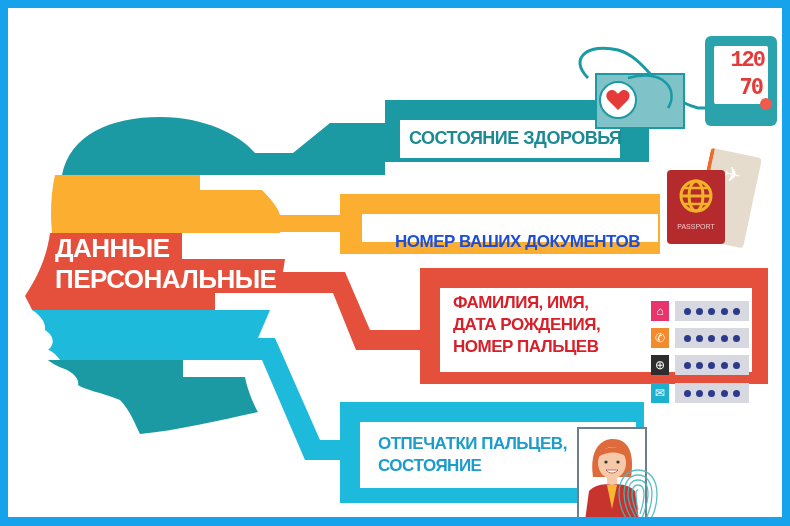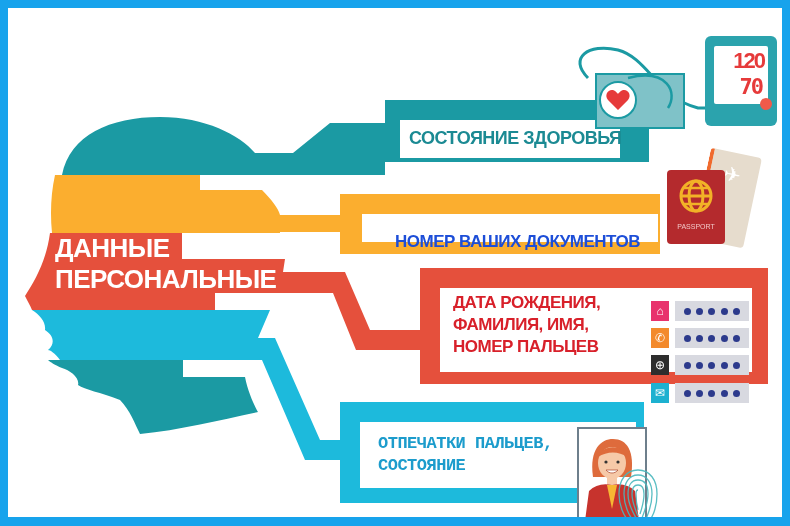--- a/index.html
+++ b/index.html
@@ -38,40 +38,40 @@
   <div class="abs" style="left:432px; top:280px; width:312px; height:84px; background:#fff;"></div>
   <div class="abs" style="left:352px; top:414px; width:276px; height:66px; background:#fff;"></div>
 
   <div class="lbl title-text" style="left:47px; top:208px;margin-top:48px;">ПЕРСОНАЛЬНЫЕ</div>
   <div class="lbl title-text" style="left:47px; top:225px;">ДАННЫЕ</div>
 
   <div class="lbl" style="left:401px; top:120px; font-size:18px; color:#1b8a93;text-align:center;">СОСТОЯНИЕ ЗДОРОВЬЯ</div>
   <div class="lbl" style="left:387px; top:224px; font-size:17px; color:#1d4ed8;">НОМЕР ВАШИХ ДОКУМЕНТОВ</div>
 
   <div class="abs" style="left:445px; top:284px; font-weight:bold; font-size:17px; line-height:22px; color:#d8202a; letter-spacing:-0.5px;">
+    <div>ФАМИЛИЯ, ИМЯ,</div>
     <div>ДАТА РОЖДЕНИЯ,</div>
-    <div>ФАМИЛИЯ, ИМЯ,</div>
     <div>НОМЕР ПАЛЬЦЕВ</div>
   </div>
 
-  <div class="abs" style="left:370px; top:425px; font-weight:bold; font-size:17px; line-height:22px; color:#1c9ccc; letter-spacing:-0.5px;font-family:Liberation Mono, monospace;">
+  <div class="abs" style="left:370px; top:425px; font-weight:bold; font-size:17px; line-height:22px; color:#1c9ccc; letter-spacing:-0.5px;">
     <div>ОТПЕЧАТКИ ПАЛЬЦЕВ,</div>
     <div>СОСТОЯНИЕ</div>
   </div>
 
   <svg class="abs" style="left:550px; top:30px;" width="220" height="100" viewBox="0 0 220 100">
     <path d="M30 40 C10 20 30 5 60 12 C90 20 100 60 140 70 L150 70" fill="none" stroke="#1b9aa3" stroke-width="3"></path>
     <rect x="38" y="36" width="88" height="54" fill="#7fc2c8" stroke="#1b9aa3" stroke-width="2"></rect>
     <path d="M70 40 C110 30 120 55 110 70" fill="none" stroke="#1b9aa3" stroke-width="2.5"></path>
     <circle cx="60" cy="62" r="18" fill="#fff" stroke="#1b9aa3" stroke-width="2"></circle>
     <path d="M60 72 L50 62 C46 57 50 51 55 52 C58 53 60 56 60 56 C60 56 62 53 65 52 C70 51 74 57 70 62 Z" fill="#e63a3a"></path>
   </svg>
   <div class="abs" style="left:697px; top:28px; width:72px; height:90px; background:#2ba3ad; border-radius:6px;">
     <div class="abs" style="left:9px; top:10px; width:54px; height:58px; background:#fff; border-radius:2px;">
-      <div class="abs" style="right:4px; top:2px; font-family:Liberation Sans, sans-serif; font-weight:bold; font-size:22px; color:#e63a3a; letter-spacing:-2px;">120</div>
+      <div class="abs" style="right:4px; top:2px; font-family:Liberation Mono, monospace; font-weight:bold; font-size:22px; color:#e63a3a; letter-spacing:-2px;">120</div>
       <div class="abs" style="right:6px; top:28px; font-family:'DejaVu Sans Mono', monospace; font-weight:bold; font-size:22px; color:#e63a3a; letter-spacing:-2px;">70</div>
     </div>
     <div class="abs" style="left:55px; top:62px; width:12px; height:12px; border-radius:50%; background:#f05a4a;"></div>
   </div>
 
   <div class="abs" style="left:693px; top:144px; width:48px; height:92px; background:#e6dccd; border-radius:4px; transform:rotate(12deg); border-left:4px solid #f06a2d;">
     <div class="abs" style="left:14px; top:10px; font-size:20px; color:#fff;">✈</div>
   </div>
   <div class="abs" style="left:659px; top:162px; width:58px; height:74px; background:#b42a2d; border-radius:4px;">
     <svg class="abs" style="left:11px; top:8px;" width="36" height="36" viewBox="0 0 36 36">

